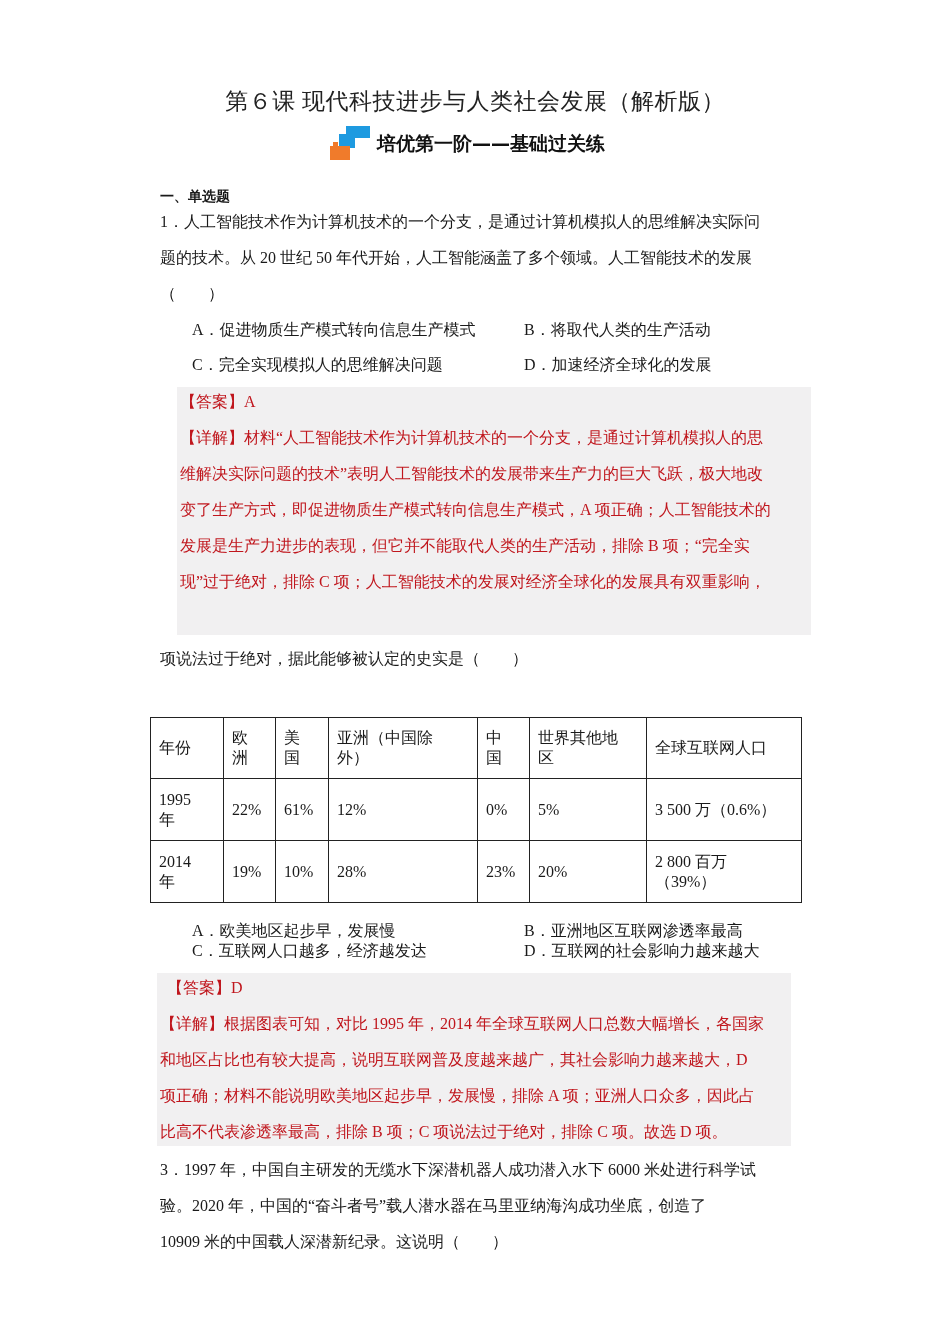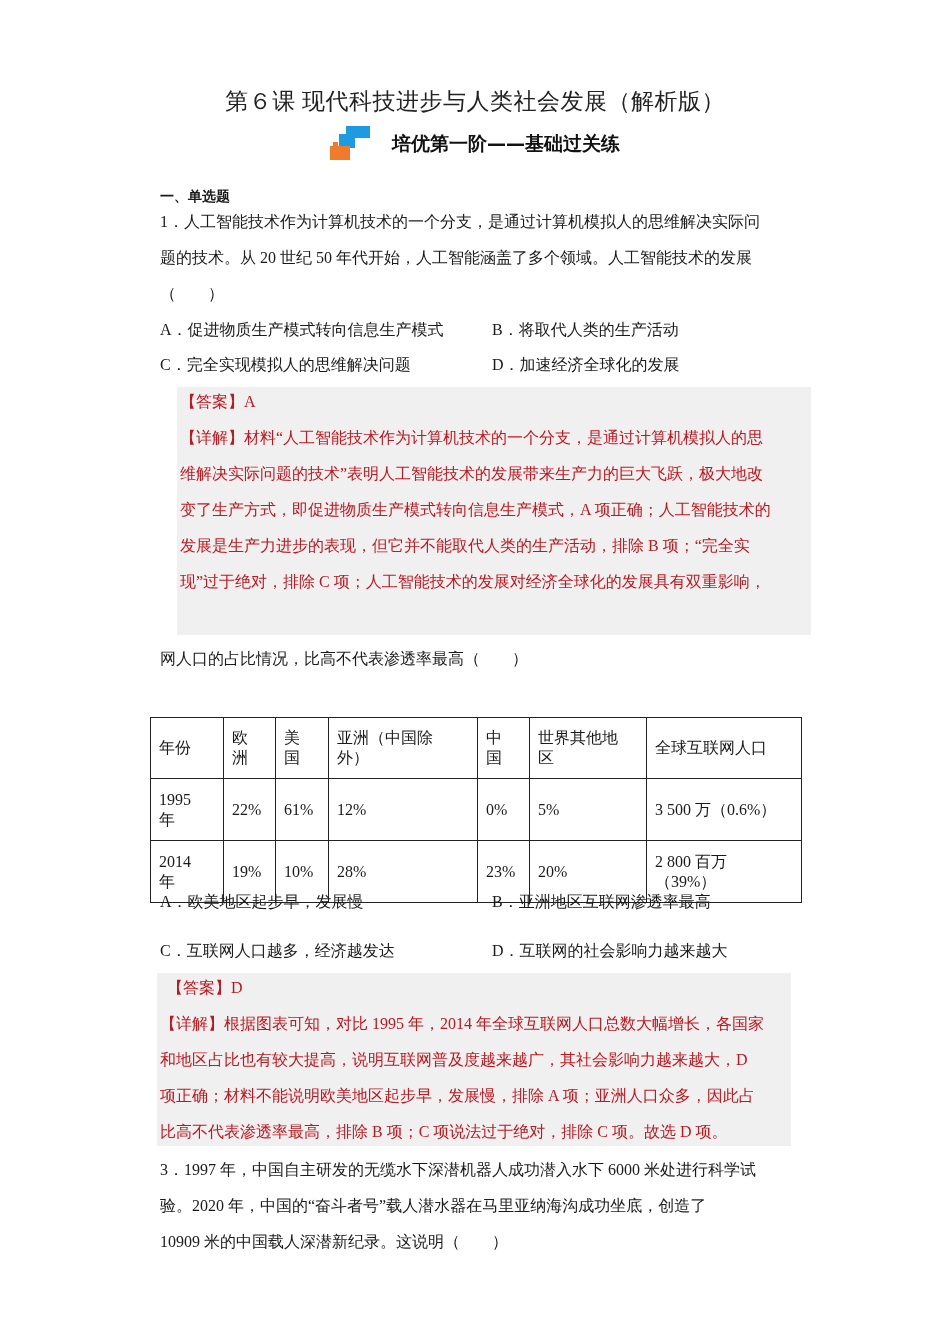--- a/index.html
+++ b/index.html
@@ -1,31 +1,31 @@
 <!DOCTYPE html>
 <html><head>
 <meta charset="utf-8">
 <style>
   html, body { margin: 0; padding: 0; background: #ffffff; }
   body { width: 950px; height: 1344px; position: relative; overflow: hidden;
          font-family: "Liberation Serif", "DejaVu Serif", serif; color: #1a1a1a; }
   .page { position: absolute; left: 0; top: 0; width: 950px; height: 1192px; }
   .title { position: absolute; top: 86px; left: 0; width: 950px; text-align: center;
            font-size: 23px; letter-spacing: 0.5px; color: #222; }
-  .subtitle { position: absolute; top: 124px; left: 327px; height: 40px; display: flex; align-items: center; gap: 15px; }
+  .subtitle { position: absolute; top: 124px; left: 327px; height: 40px; display: flex; align-items: center; }
   .logo { position: relative; width: 44px; height: 36px; margin-right: 6px; }
   .logo .blue1 { position: absolute; left: 19px; top: 0; width: 24px; height: 12px; background: #1e9ae0; }
   .logo .blue2 { position: absolute; left: 12px; top: 8px; width: 16px; height: 14px; background: #1e9ae0; }
   .logo .orange { position: absolute; left: 3px; top: 20px; width: 20px; height: 14px; background: #f07b2b; }
   .logo .orange2 { position: absolute; left: 6px; top: 16px; width: 5px; height: 5px; background: #f07b2b; }
   .subtitle-text { font-family: "DejaVu Sans", sans-serif; font-weight: bold; font-size: 19px; color: #111; }
   .section { position: absolute; left: 160px; top: 188px; font-family: "DejaVu Sans", sans-serif; font-weight: bold; font-size: 14px; }
   .para { position: absolute; left: 160px; width: 630px; font-size: 16px; line-height: 36px; }
   .opt-row { position: absolute; left: 160px; width: 630px; height: 28px; font-size: 16px; }
-  .opt-row span { position: absolute; top: 0; }
+  .opt-row span { position: absolute; top: 0; margin-left: 32px; }
   .opt-row .left { left: 0; }
   .opt-row .right { left: 332px; }
   .ans-box { position: absolute; left: 157px; width: 634px; background: #f1f0f1; }
   .ans-line { position: absolute; left: 3px; font-size: 16px; color: #c0161d; white-space: nowrap; }
   table.data { position: absolute; left: 150px; top: 717px; border-collapse: collapse; font-size: 16px; }
   table.data td { border: 1.5px solid #222; vertical-align: middle; padding: 0 8px; line-height: 20px; }
 </style>
 </head>
 <body>
 
@@ -67,21 +67,21 @@
     <div class="ans-line" style="top:41px;">
       <span>【详解】</span><span>材料“人工智能技术作为计算机技术的一个分支，是通过计算机模拟人的思</span>
     </div>
     <div class="ans-line" style="top:77px;">维解决实际问题的技术”表明人工智能技术的发展带来生产力的巨大飞跃，极大地改</div>
     <div class="ans-line" style="top:113px;">变了生产方式，即促进物质生产模式转向信息生产模式，A 项正确；人工智能技术的</div>
     <div class="ans-line" style="top:149px;">发展是生产力进步的表现，但它并不能取代人类的生产活动，排除 B 项；“完全实</div>
     <div class="ans-line" style="top:185px;">现”过于绝对，排除 C 项；人工智能技术的发展对经济全球化的发展具有双重影响，</div>
   </div>
 
   <div class="para" style="top:641px;">
-    <div>网人口的占比情况，比高不代表渗透率最高（　　）</div>
+    <div>项说法过于绝对，据此能够被认定的史实是（　　）</div>
   </div>
 
   <table class="data">
     <tbody>
         <tr style="height:61px;">
       <td style="width:56px;"><span>年份</span></td>
       <td style="width:35px;"><span style="white-space:pre-line">欧
 洲</span></td>
       <td style="width:36px;"><span style="white-space:pre-line">美
 国</span></td>
@@ -110,21 +110,21 @@
       <td><span>10%</span></td>
       <td><span>28%</span></td>
       <td><span>23%</span></td>
       <td><span>20%</span></td>
       <td><span style="white-space:pre-line">2 800 百万
 （39%）</span></td>
     </tr>
   </tbody>
     </table>
 
-  <div class="opt-row" style="top:892px;text-align:center;">
+  <div class="opt-row" style="top:921px;text-align:center;">
     <span class="left">A．欧美地区起步早，发展慢</span>
     <span class="right">B．亚洲地区互联网渗透率最高</span>
   </div>
   <div class="opt-row" style="top:941px;">
     <span class="left">C．互联网人口越多，经济越发达</span>
     <span class="right">D．互联网的社会影响力越来越大</span>
   </div>
 
   <div class="ans-box" style="top:973px; height:173px;">
     <div class="ans-line" style="top:5px;margin-left:7px;">

